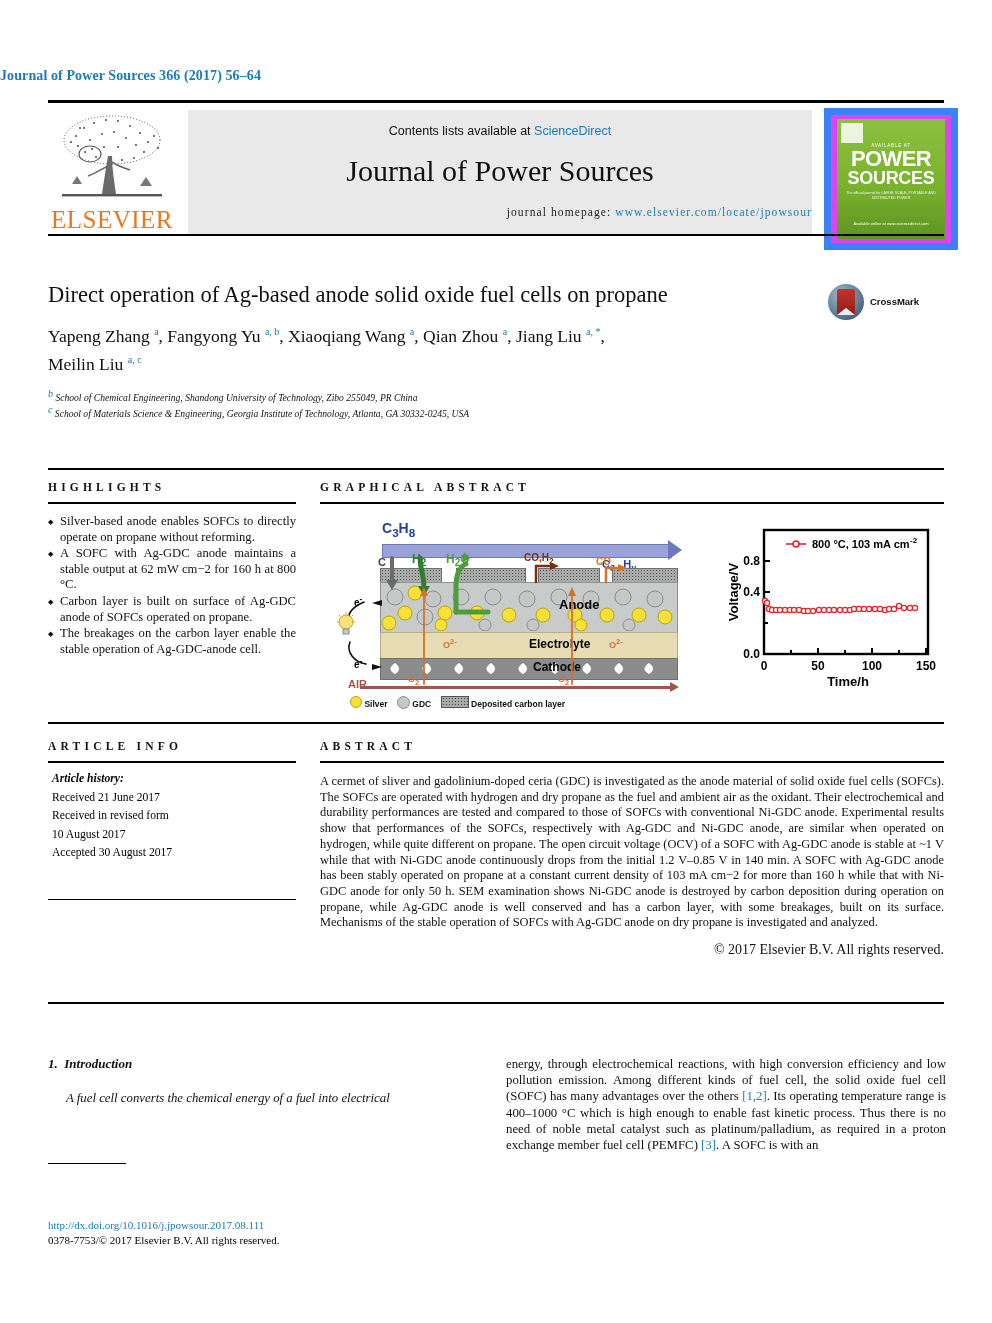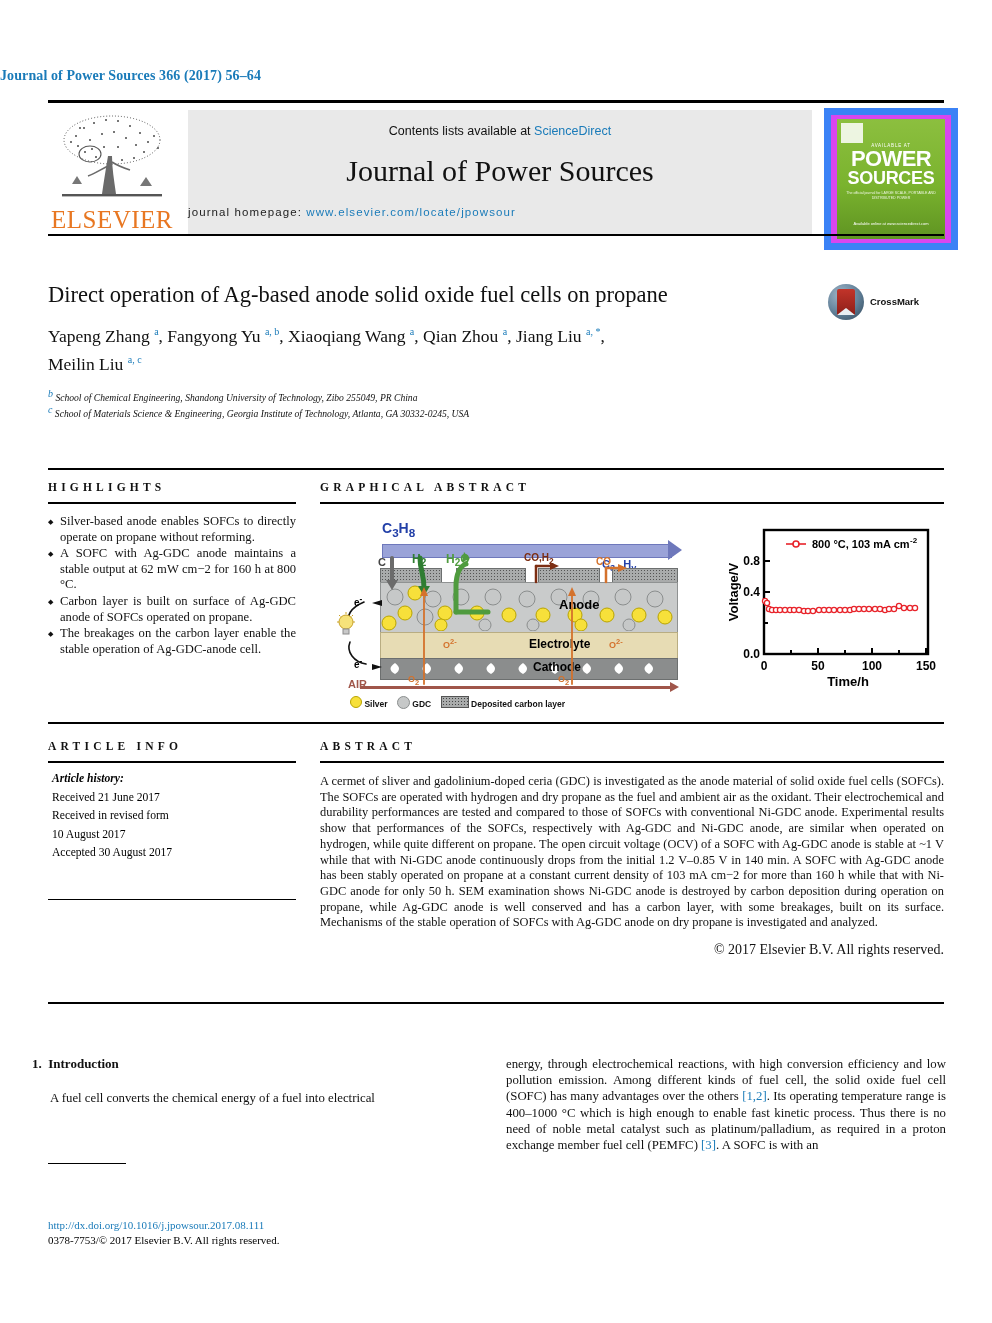--- a/index.html
+++ b/index.html
@@ -44,22 +44,22 @@
   .mast-contents {
     position:absolute; left:0; top:14px; width:624px; text-align:center;
     font-family:"Liberation Sans", sans-serif; font-size:12.5px; color:#111;
   }
   .mast-contents a { color:#1a7bb9; text-decoration:none; }
   .mast-title {
     position:absolute; left:0; top:44px; width:624px; text-align:center;
     font-family:"Liberation Serif", serif; font-size:30px; color:#111;
   }
   .mast-home {
-    position:absolute; left:0; top:96px; width:624px; text-align:left;
-    font-family:Liberation Sans, sans-serif; font-size:11.5px; color:#222;
+    position:absolute; left:0; top:96px; width:624px; text-align:right;
+    font-family:Liberation Serif, serif; font-size:11.5px; color:#222;
     letter-spacing:1.1px;
   }
   .mast-home .url { color:#1a7bb9; }
   .cover {
     position:absolute; left:776px; top:8px; width:120px; height:128px;
     background:#d946ef; border:7px solid #3b82f6;
     overflow:hidden;
   }
   .cover-inner {
     position:absolute; left:6px; top:4px; width:108px; height:120px;
@@ -243,21 +243,21 @@
     margin-top:11px; width:624px;
     font-family:"Liberation Serif", serif;
     font-size:12.4px; line-height:15.7px; text-align:justify; color:#111;
   }
   .abs-copy {
     margin-top:11px; width:624px; text-align:right;
     font-family:"Liberation Serif", serif; font-size:14px; color:#111;
   }
 
   
-  .body-left { position:absolute; left:32px; top:1056px; width:450px; }
+  .body-left { position:absolute; left:48px; top:1056px; width:450px;font-style:italic; }
   .body-right { position:absolute; left:506px; top:1056px; width:440px; }
   .h-sec {
     font-family:"Liberation Serif", serif; font-weight:bold; font-size:13px; color:#111;
   }
   .p-body {
     font-family:"Liberation Serif", serif; font-size:12.8px; line-height:16.2px;
     text-align:justify; color:#111;
   }
   .p-body .ref { color:#1a7bb9; }
 

